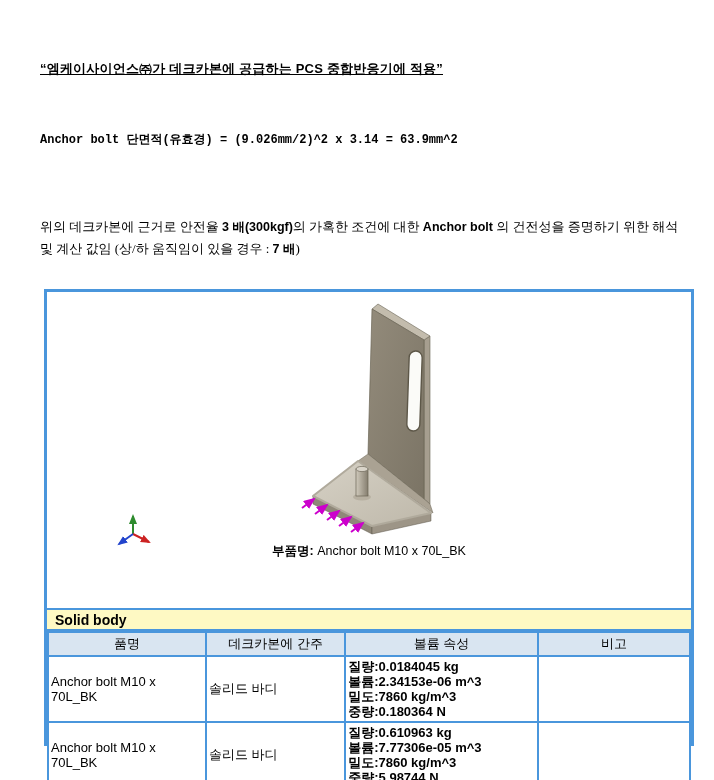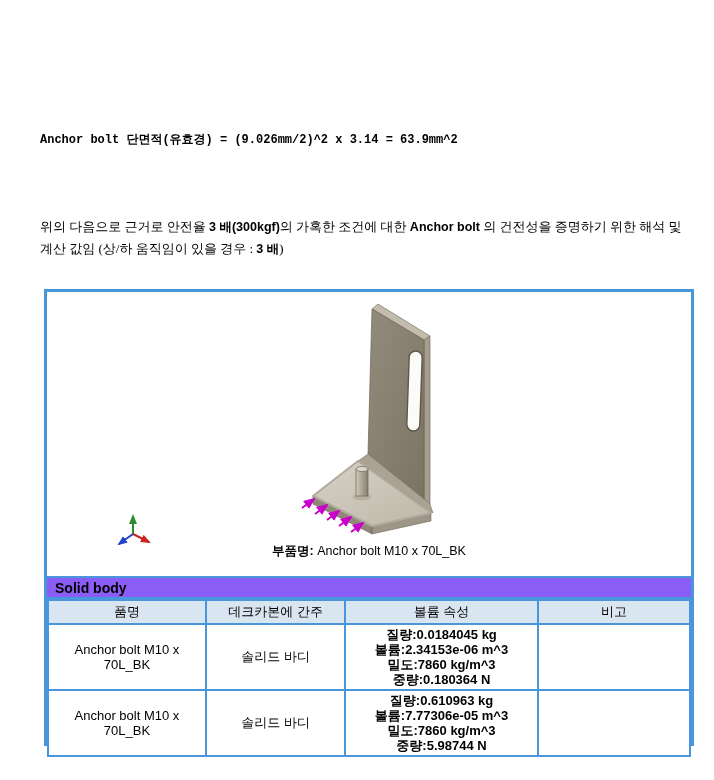--- a/index.html
+++ b/index.html
@@ -12,50 +12,51 @@
   .calc-1{top:131px;}
   .calc-2{top:168px;}
 
   .para{position:absolute;left:40px;top:216px;width:652px;font-size:13px;line-height:22px;
     font-family:"Liberation Serif","DejaVu Serif",serif;}
   .para .sb{font-family:"Liberation Sans",sans-serif;font-weight:700;font-size:12.5px;text-align:right;}
 
   .figure-box{position:absolute;left:44px;top:289px;width:650px;height:457px;
     border:3px solid #4a96dc;box-sizing:border-box;background:#fff;}
 
-  .image-area{position:relative;width:644px;height:284px;overflow:hidden;}
+  .image-area{position:relative;width:644px;height:316px;overflow:hidden;}
   .cad-svg{position:absolute;left:0;top:0;}
   .caption{position:absolute;left:0;top:251px;width:100%;text-align:center;
     font-size:12.5px;white-space:nowrap;}
   .caption .cap-label{font-weight:700;}
 
   .solid-band{height:23px;box-sizing:border-box;border-top:2px solid #4a96dc;
-    border-bottom:2px solid #4a96dc;background:#8b5cf6;font-size:14px;font-weight:700;
+    border-bottom:2px solid #4a96dc;background:#fef9c3;font-size:14px;font-weight:700;
     padding:2px 0 0 8px;}
 
   table.spec{width:100%;border-collapse:collapse;table-layout:fixed;font-size:13px;}
   table.spec th{background:#d9e5f1;font-weight:400;height:15px;padding:2px 0;
     border:2px solid #4a96dc;}
-  table.spec td{border:2px solid #4a96dc;height:62px;text-align:center;vertical-align:middle;
+  table.spec td{border:2px solid #4a96dc;height:62px;text-align:left;vertical-align:middle;
     padding:1px 2px;background:#fff;}
   table.spec .c1{width:24.6%;}
   table.spec .c2{width:21.7%;}
   table.spec .c3{width:30.0%;}
   table.spec .c4{width:23.7%;}
   td.props div{font-weight:700;line-height:15px;}
 </style>
 </head>
 <body>
 
 <div class="page">
 
+  <div class="doc-title">“엠케이사이언스㈜가 데크카본에 공급하는 PCS 중합반응기에 적용”</div>
 
   <div class="calc-line calc-1">Anchor bolt 단면적(유효경) = (9.026mm/2)^2 x 3.14 = 63.9mm^2</div>
 
-  <div class="para"><span>위의 다음으로 근거로 안전율 </span><span class="sb">3 배(300kgf)</span><span>의 가혹한 조건에 대한 </span><span class="sb">Anchor bolt</span><span> 의 건전성을 증명하기 위한 해석 및 계산 값임 (상/하 움직임이 있을 경우 : </span><span class="sb">3 배</span><span>)</span></div>
+  <div class="para"><span>위의 데크카본에 근거로 안전율 </span><span class="sb">3 배(300kgf)</span><span>의 가혹한 조건에 대한 </span><span class="sb">Anchor bolt</span><span> 의 건전성을 증명하기 위한 해석 및 계산 값임 (상/하 움직임이 있을 경우 : </span><span class="sb">7 배</span><span>)</span></div>
 
   <div class="figure-box">
 
     <div class="image-area">
       <svg class="cad-svg" width="644" height="284" viewBox="0 0 644 284" xmlns="http://www.w3.org/2000/svg">
         <defs>
           <linearGradient id="faceGrad" x1="0" y1="0" x2="1" y2="1">
             <stop offset="0" stop-color="#938b7b"></stop>
             <stop offset="1" stop-color="#7b7465"></stop>
           </linearGradient>

